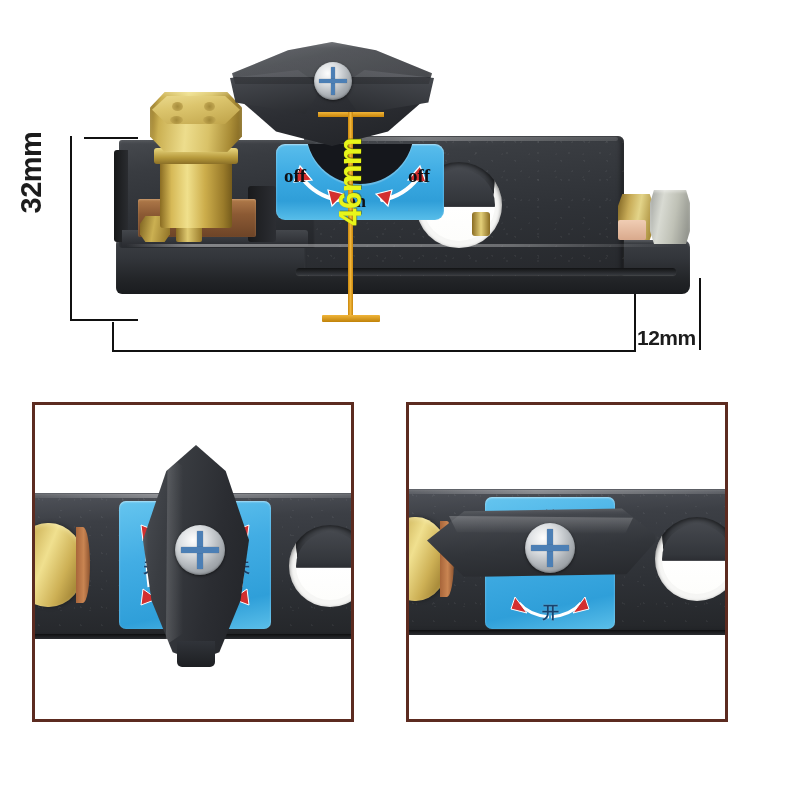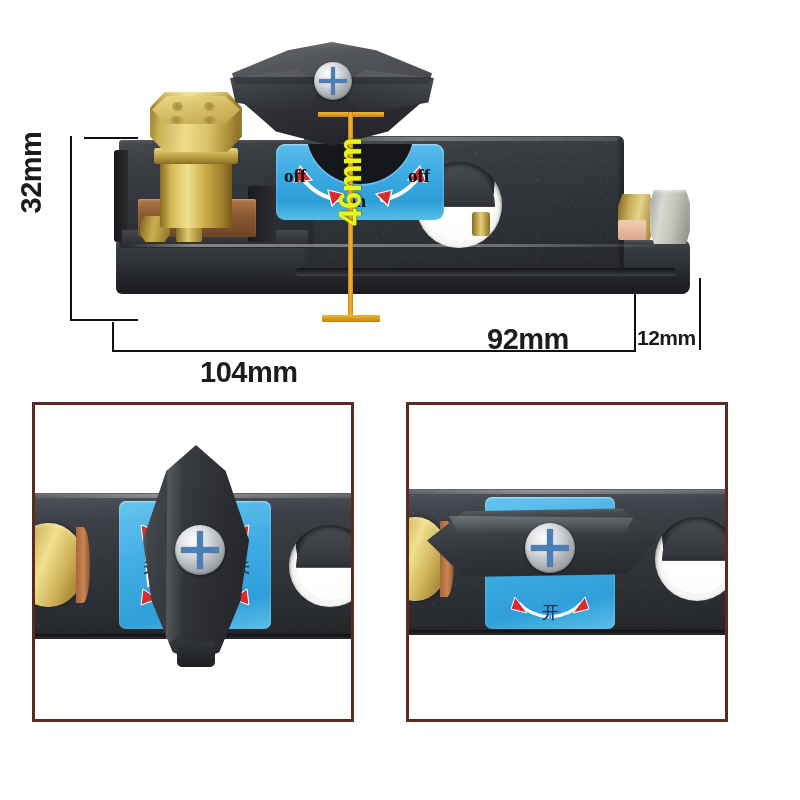--- a/index.html
+++ b/index.html
@@ -459,22 +459,20 @@
           </div>
         </div>
       </div>
     </div>
 
     <div class="obeam" id="obeam-top"></div>
     <div class="obeam" id="obeam-stem"></div>
     <div class="obeam" id="obeam-bot"></div>
 
     <div class="dim-label" id="dim-32">32mm</div>
-    <div class="dim-label" id="dim-104">104mm</div>
-    <div class="dim-label" id="dim-92">92mm</div>
     <div class="dim-label" id="dim-12">12mm</div>
     <div class="dim-label" id="dim-46">46mm</div>
   </div>
 
   <div class="panels">
 
     <div class="panel" id="panel-on">
       <div class="strip" style="top:88px;"></div>
       <div class="strip-top-edge" style="left:-22px; top:89px;"></div>
       <div class="strip-bot-edge" style="left:-22px; top:229px;"></div>

